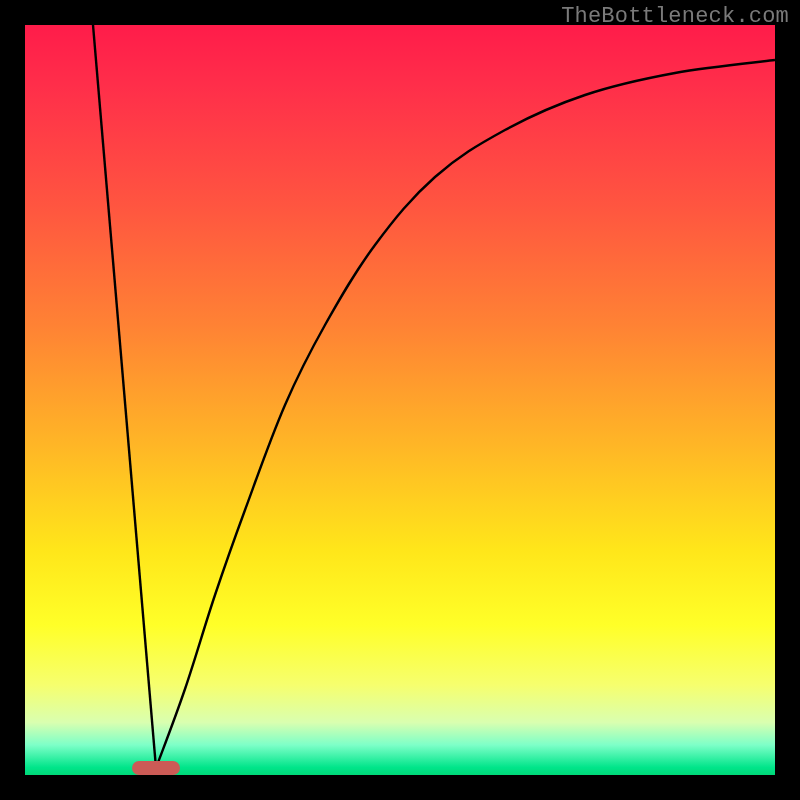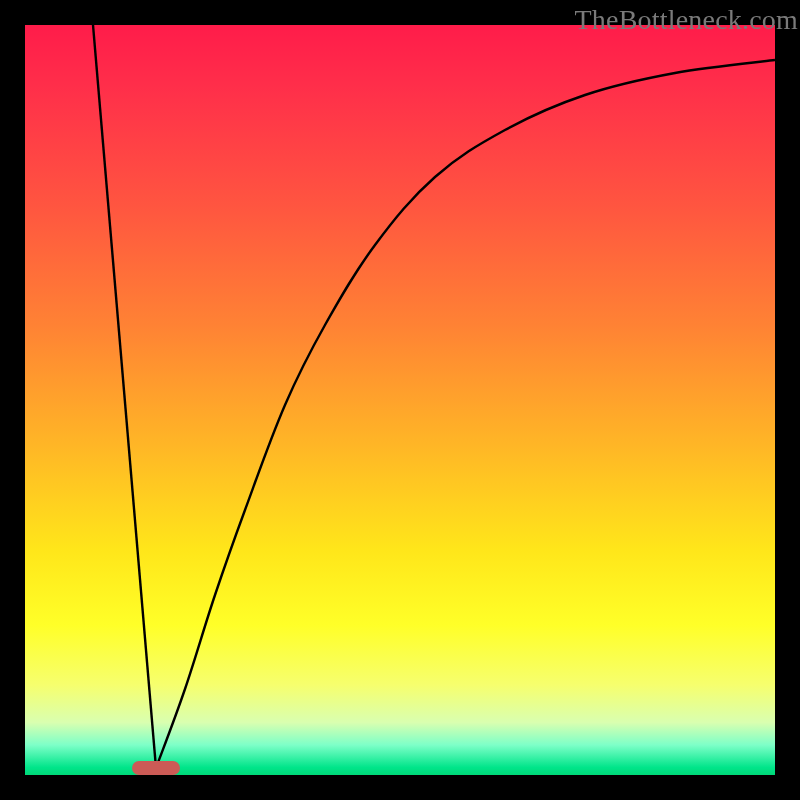--- a/index.html
+++ b/index.html
@@ -40,26 +40,26 @@
       #f6ff6e 88%,
       #d9ffb0 93%,
       #7dffc8 96%,
       #00e58a 99%,
       #00d878 100%
     );
   }
   .watermark {
     position: absolute;
     top: 4px;
-    right: 2px;
-    font-size: 28px;
+    right: 11px;
+    font-size: 22px;
     font-weight: 500;
     color: #7a7a7a;
     letter-spacing: 0.2px;
-    font-family: Liberation Serif, serif;
+    font-family: Liberation Mono, monospace;
   }
   .marker {
     position: absolute;
     height: 14px;
     background: #cc5b56;
     border-radius: 7px;
   }
   svg.curves {
     position: absolute;
     inset: 0;

